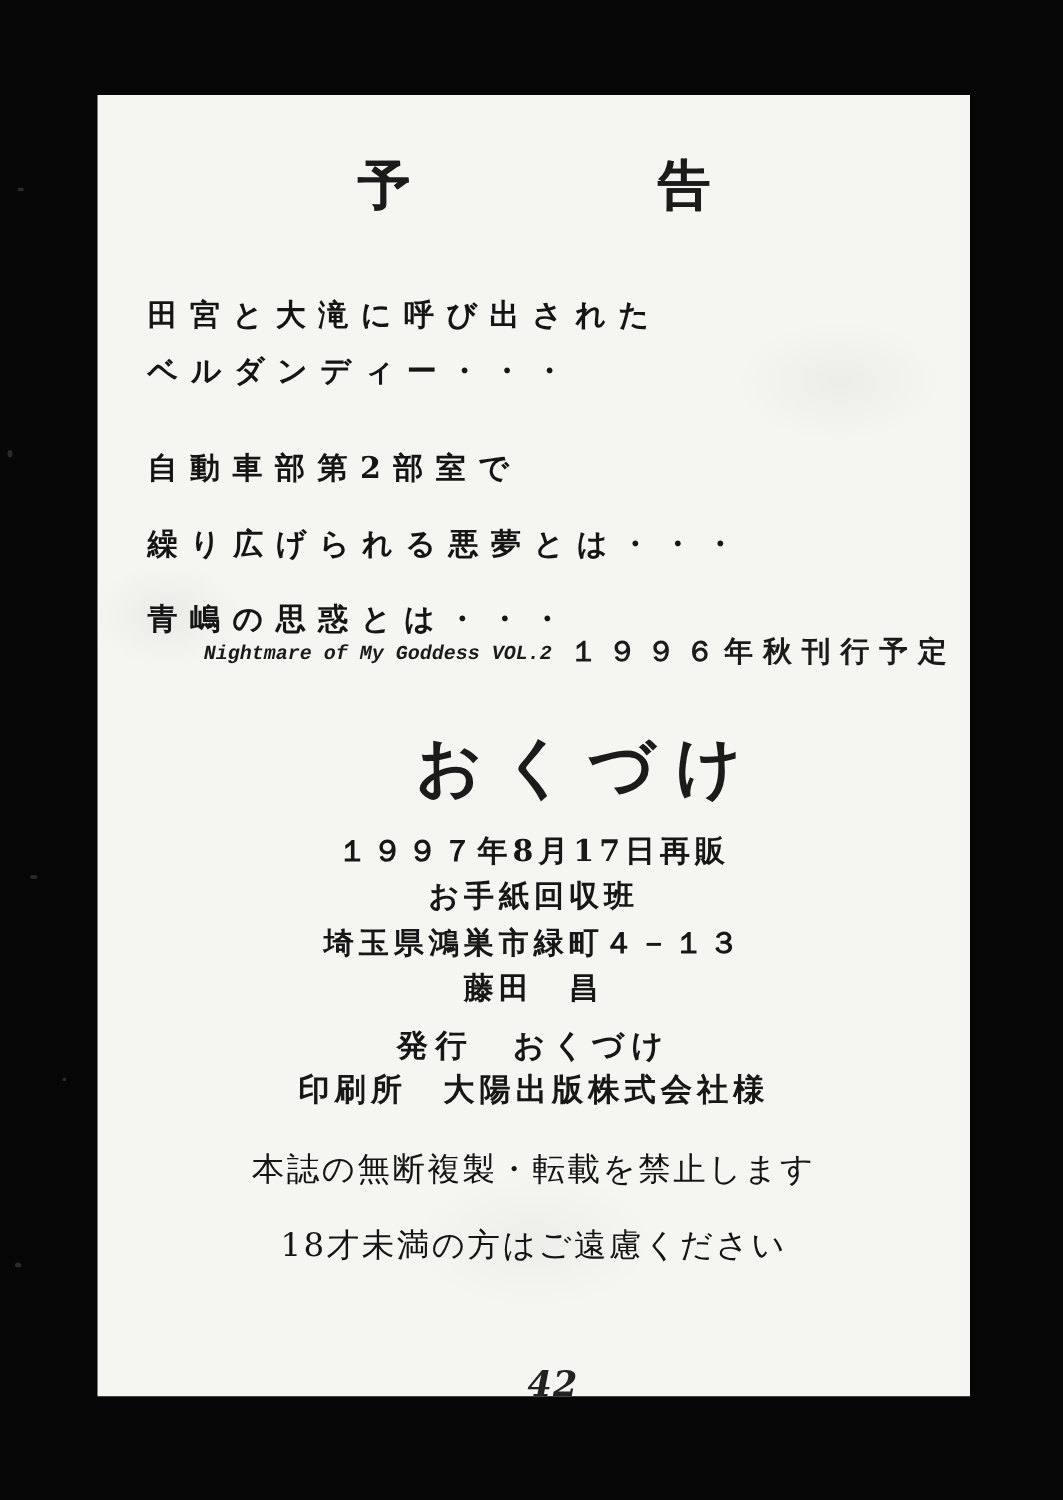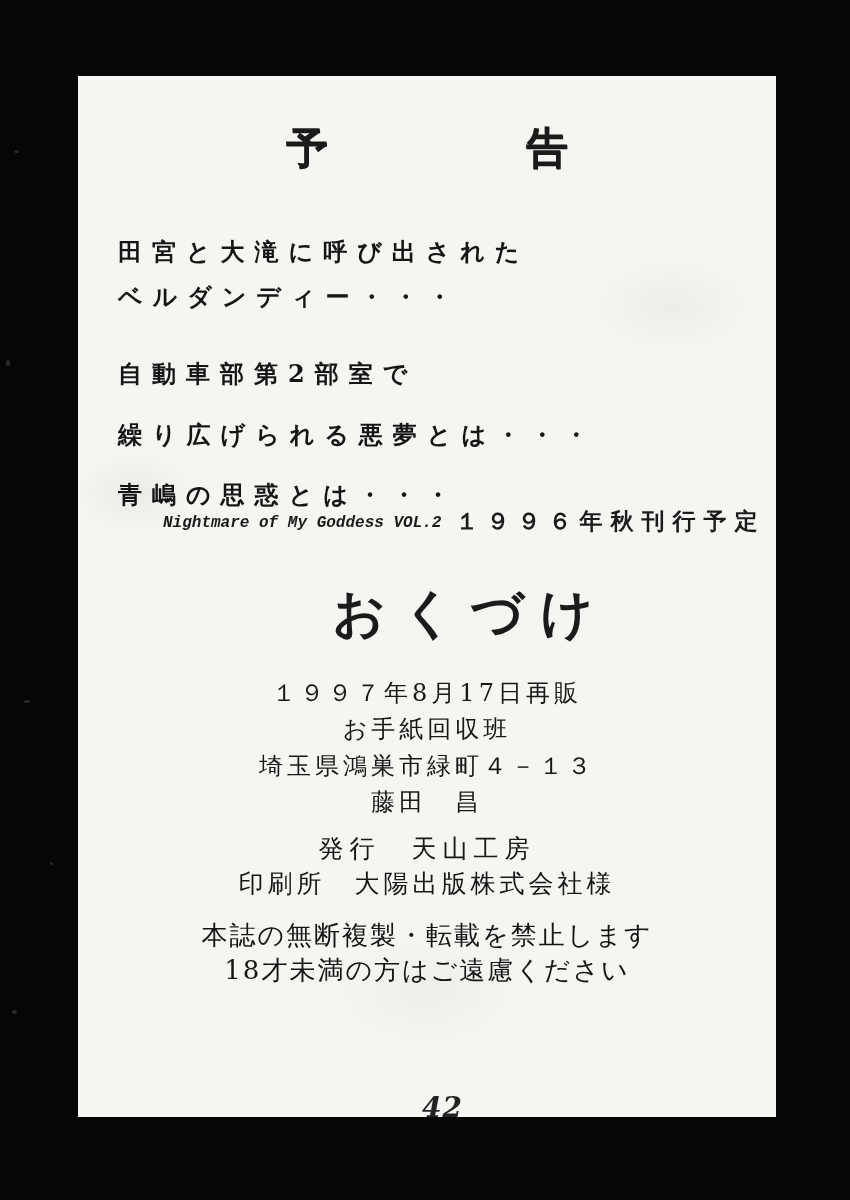--- a/index.html
+++ b/index.html
@@ -59,31 +59,31 @@
     letter-spacing: 8px; margin-left: 14px;
   }
 
   
   .center { left: 0; width: 100%; text-align: center; }
   .okuzuke-heading {
     top: 503px;
     font-size: 52px; font-weight: 600;
     letter-spacing: 16px; text-indent: 16px; padding-left: 36px;
   }
-  .cline  { font-size: 24px; font-weight: 400; letter-spacing: 4px; color: #171717; margin-top: 12px; }
+  .cline  { font-size: 24px; font-weight: 700; letter-spacing: 4px; color: #171717; }
   .c-date    { top: 589px; }
   .c-circle  { top: 625px; }
   .c-address { top: 662px; }
   .c-author  { top: 698px; }
   .c-pub     { top: 744px; font-size: 25px; letter-spacing: 6px; }
   .c-printer { top: 779px; font-size: 25px; letter-spacing: 4px; }
 
   .notice { font-size: 26px; font-weight: 500; letter-spacing: 2px; color: #151515; }
   .n1 { top: 842px; }
-  .n2 { top: 877px; }
+  .n2 { top: 903px; }
 
   .page-number {
     top: 1015px; left: 344px;
     font-style: italic; font-size: 28px; font-weight: 600;
     letter-spacing: 1px; color: #222;
   }
 </style>
 </head>
 <body>
 
@@ -108,21 +108,21 @@
 
   <div class="abs announce">
     <span class="en">Nightmare of My Goddess VOL.2</span><span class="jp">１９９６年秋刊行予定</span>
   </div>
 
   <div class="abs center okuzuke-heading">おくづけ</div>
   <div class="abs center cline c-date">１９９７年8月17日再販</div>
   <div class="abs center cline c-circle">お手紙回収班</div>
   <div class="abs center cline c-address">埼玉県鴻巣市緑町４－１３</div>
   <div class="abs center cline c-author">藤田　昌</div>
-  <div class="abs center cline c-pub">発行　天山工房</div>
+  <div class="abs center cline c-pub">発行　おくづけ</div>
   <div class="abs center cline c-printer">印刷所　大陽出版株式会社様</div>
 
   <div class="abs center notice n1">本誌の無断複製・転載を禁止します</div>
   <div class="abs center notice n2">18才未満の方はご遠慮ください</div>
 
   <div class="abs page-number">42</div>
 
 </div>
 
 </body></html>

